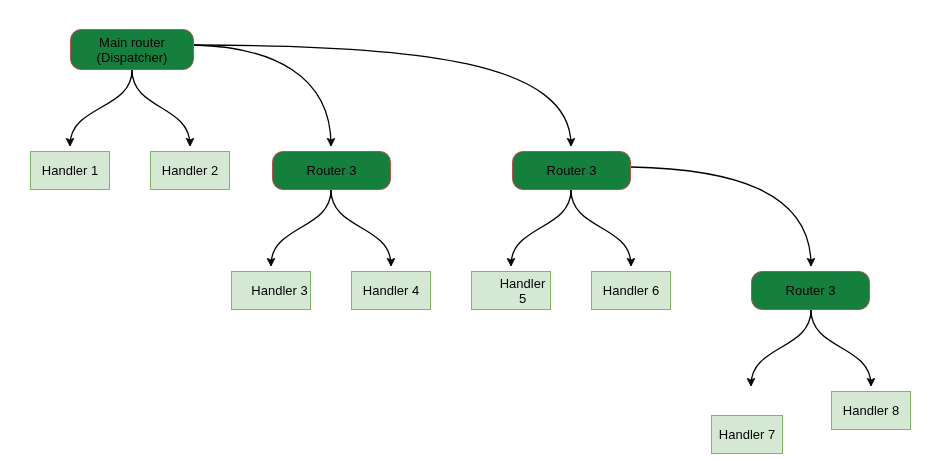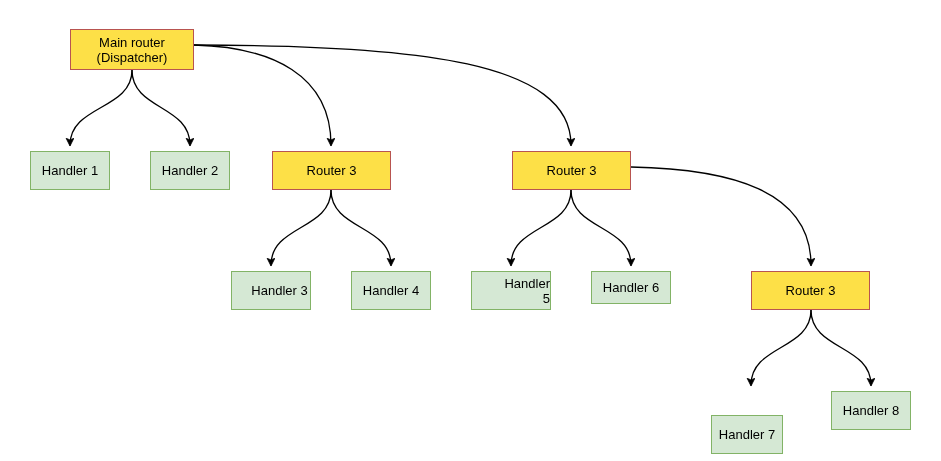--- a/index.html
+++ b/index.html
@@ -32,29 +32,28 @@
     align-items: center;
     justify-content: center;
     text-align: center;
     font-size: 13px;
     line-height: 15px;
     color: #000000;
     z-index: 2;
     white-space: pre-line;
   }
   .node.router {
-    background: #fde047;
+    background: #15803d;
     border: 1px solid #b85450;
-    border-radius: 0;
+    border-radius: 11px;
   }
   .node.handler {
     background: #d5e8d4;
     border: 1px solid #82b366;
     border-radius: 0;
-    text-align: right;
   }
   .node-label {
     display: block;
     white-space: pre-line;
   }
 </style>
 </head>
 <body>
 
 <div id="canvas" style="width: 941px; height: 461px; background: rgb(255, 255, 255);">
@@ -81,18 +80,18 @@
   <div id="node-layer">
       <div class="node router" style="left: 70px; top: 29px; width: 124px; height: 41px;"><span class="node-label">Main router
 (Dispatcher)</span></div>
       <div class="node handler" style="left: 30px; top: 151px; width: 80px; height: 39px;"><span class="node-label">Handler 1</span></div>
       <div class="node handler" style="left: 150px; top: 151px; width: 80px; height: 39px;"><span class="node-label">Handler 2</span></div>
       <div class="node router" style="left: 272px; top: 151px; width: 119px; height: 39px;"><span class="node-label">Router 3</span></div>
       <div class="node router" style="left: 512px; top: 151px; width: 119px; height: 39px;"><span class="node-label">Router 3</span></div>
       <div class="node handler" style="left: 231px; top: 271px; width: 80px; height: 39px; padding-left: 17px;"><span class="node-label">Handler 3</span></div>
       <div class="node handler" style="left: 351px; top: 271px; width: 80px; height: 39px;"><span class="node-label">Handler 4</span></div>
       <div class="node handler" style="left: 471px; top: 271px; width: 80px; height: 39px; padding-left: 23px;"><span class="node-label">Handler 5</span></div>
-      <div class="node handler" style="left: 591px; top: 271px; width: 80px; height: 33px;"><span class="node-label">Handler 6</span></div>
+      <div class="node handler" style="left: 591px; top: 271px; width: 80px; height: 39px;"><span class="node-label">Handler 6</span></div>
       <div class="node router" style="left: 751px; top: 271px; width: 119px; height: 39px;"><span class="node-label">Router 3</span></div>
       <div class="node handler" style="left: 711px; top: 391px; width: 72px; height: 39px; margin-top: 24px;"><span class="node-label">Handler 7</span></div>
       <div class="node handler" style="left: 831px; top: 391px; width: 80px; height: 39px;"><span class="node-label">Handler 8</span></div>
     </div>
 </div>
 
 </body></html>

